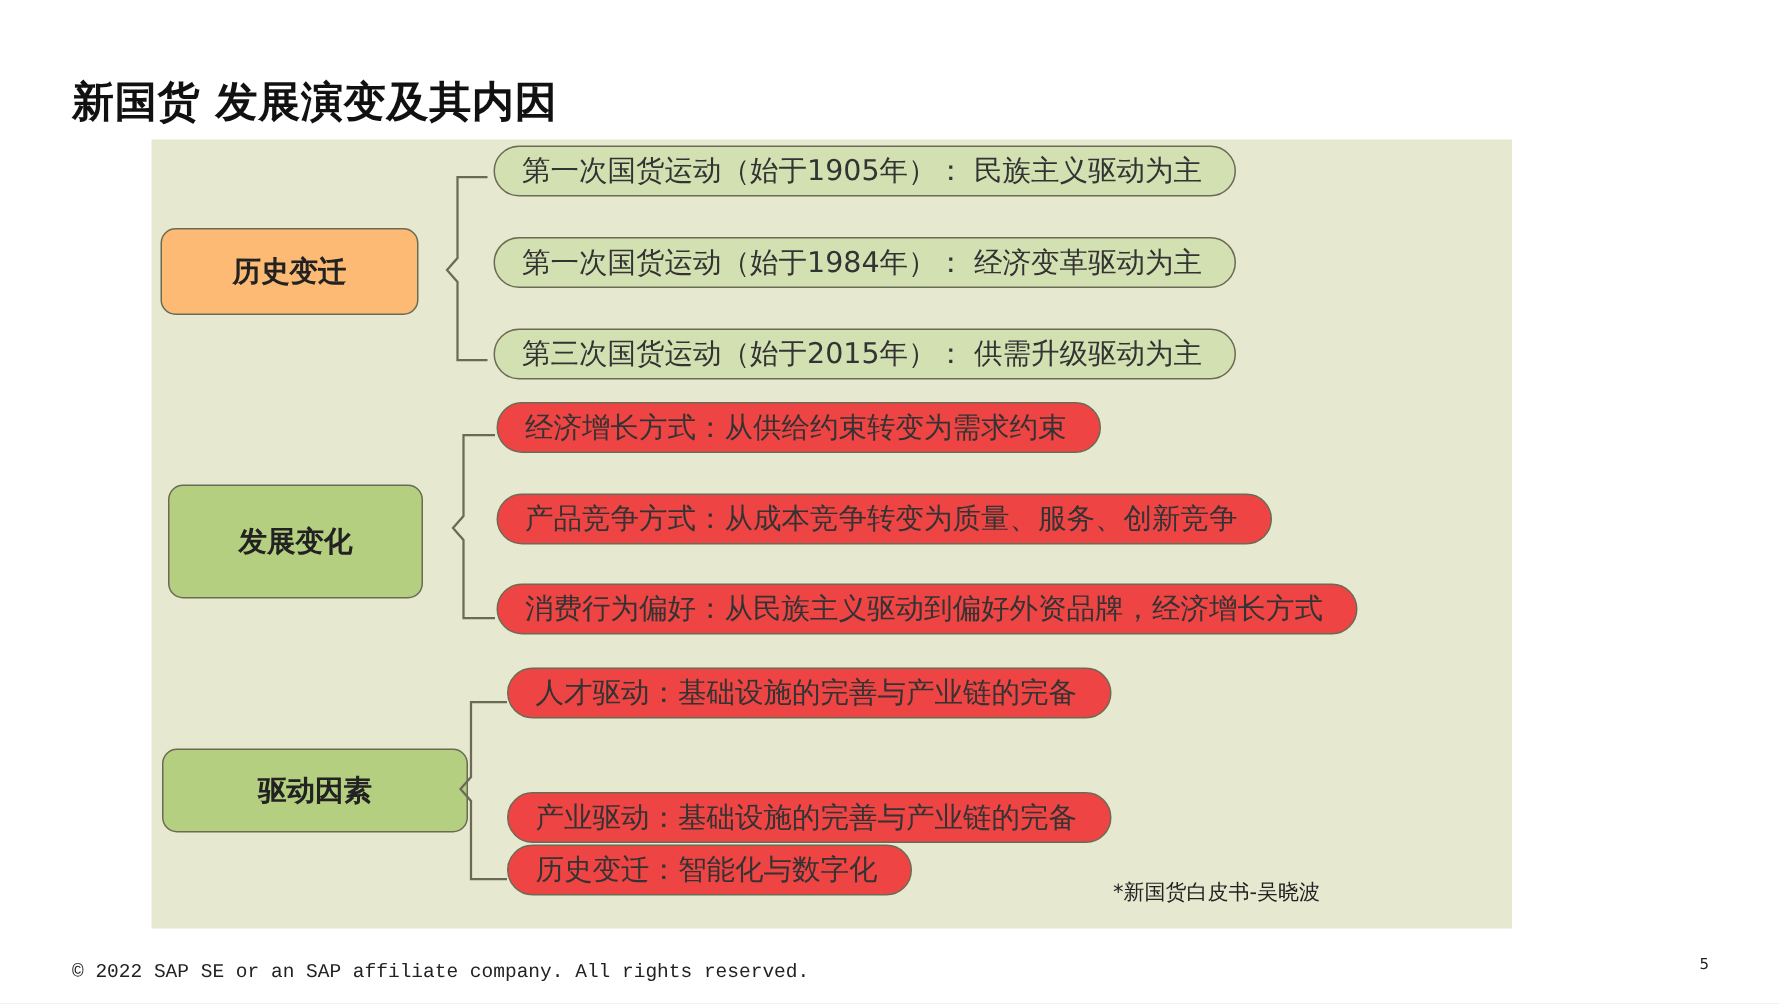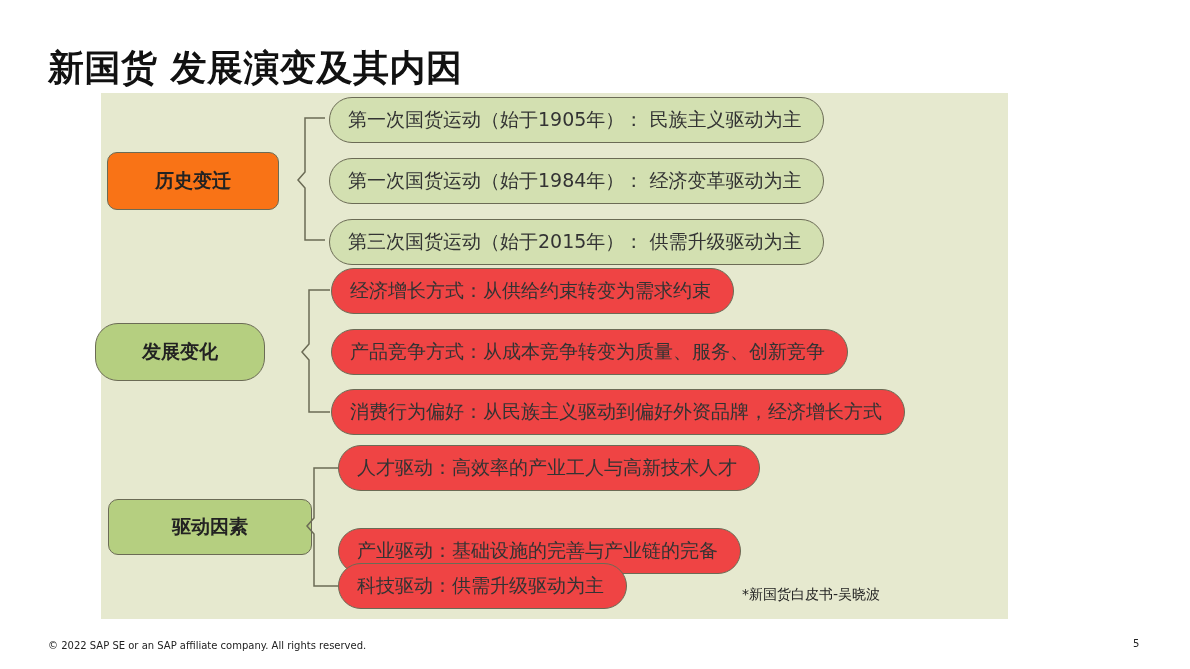--- a/index.html
+++ b/index.html
@@ -1,43 +1,43 @@
 <!DOCTYPE html>
 <html><head>
 <meta charset="utf-8">
 <style>
   html, body { margin: 0; padding: 0; }
   body {
     width: 1190px; height: 669px; background: #ffffff; position: relative; overflow: hidden;
     font-family: "DejaVu Sans", "Liberation Sans", sans-serif;
   }
   .title {
-    position: absolute; left: 48px; top: 50px; font-size: 36px; font-weight: bold; color: #111;
+    position: absolute; left: 48px; top: 50px; font-size: 28px; font-weight: bold; color: #111;
     letter-spacing: 0.5px; line-height: 36px;
   }
   .panel {
     position: absolute; left: 101px; top: 93px; width: 907px; height: 526px; background: #e6e9cf;
   }
   .cat {
     position: absolute; border: 1.5px solid #6b6b55; border-radius: 10px;
     display: flex; align-items: center; justify-content: center;
     font-size: 19px; font-weight: bold; color: #222; box-sizing: border-box;
   }
-  .cat.light { background: #f97316; }
+  .cat.light { background: #fdba74; }
   .cat.mid { background: #b5cf80; }
   .pill {
-    position: absolute; height: 46px; border: 1.5px solid #6b6b55; border-radius: 23px; box-sizing: border-box;
+    position: absolute; height: 34px; border: 1.5px solid #6b6b55; border-radius: 23px; box-sizing: border-box;
     display: flex; align-items: center; padding-left: 18px; padding-right: 22px;
     font-size: 19px; color: #333; white-space: nowrap;
   }
   .pill.light { background: #d3e0b1; }
   .pill.mid { background: #ef4444; }
   svg.brace { position: absolute; overflow: visible; }
   .source { position: absolute; left: 742px; top: 586px; font-size: 14px; color: #222; text-align: right; }
-  .footer { position: absolute; left: 48px; top: 640px; font-size: 10px; color: #222; }
+  .footer { position: absolute; left: 48px; top: 640px; font-size: 13px; color: #222; font-family: Liberation Mono, monospace; }
   .pagenum { position: absolute; left: 1133px; top: 638px; font-size: 10px; color: #222; }
 </style>
 </head>
 <body>
 
 <div class="title">新国货 发展演变及其内因</div>
 
 <div class="panel"></div>
 
 <div class="cat light" style="left:107px; top:152px; width:172px; height:58px;">
@@ -49,21 +49,21 @@
 <div class="pill light" style="left:329px; top:97px;">
   <span>第一次国货运动（始于1905年）：  民族主义驱动为主</span>
 </div>
 <div class="pill light" style="left:329px; top:158px;">
   <span>第一次国货运动（始于1984年）：  经济变革驱动为主</span>
 </div>
 <div class="pill light" style="left:329px; top:219px;text-align:center;">
   <span>第三次国货运动（始于2015年）：  供需升级驱动为主</span>
 </div>
 
-<div class="cat mid" style="left:95px; top:323px; width:170px; height:58px;border-radius:23px;">
+<div class="cat mid" style="left:112px; top:323px; width:170px; height:76px;">
   <span>发展变化</span>
 </div>
 <svg class="brace" style="left:292px; top:290px;" width="40" height="130">
   <path d="M38,0 H17 V54 L10,62 L17,70 V122 H38" fill="none" stroke="#6b6b55" stroke-width="1.5"></path>
 </svg>
 <div class="pill mid" style="left:331px; top:268px;">
   <span>经济增长方式：从供给约束转变为需求约束</span>
 </div>
 <div class="pill mid" style="left:331px; top:329px;">
   <span>产品竞争方式：从成本竞争转变为质量、服务、创新竞争</span>
@@ -72,25 +72,25 @@
   <span>消费行为偏好：从民族主义驱动到偏好外资品牌，经济增长方式</span>
 </div>
 
 <div class="cat mid" style="left:108px; top:499px; width:204px; height:56px;">
   <span>驱动因素</span>
 </div>
 <svg class="brace" style="left:298px; top:468px;" width="40" height="120">
   <path d="M40,0 H16 V50 L9,58 L16,66 V118 H40" fill="none" stroke="#6b6b55" stroke-width="1.5"></path>
 </svg>
 <div class="pill mid" style="left:338px; top:445px;">
-  <span>人才驱动：高效率的产业工人与高新技术人才</span>
+  <span>人才驱动：基础设施的完善与产业链的完备</span>
 </div>
 <div class="pill mid" style="left:338px; top:528px;">
   <span>产业驱动：基础设施的完善与产业链的完备</span>
 </div>
 <div class="pill mid" style="left:338px; top:563px;">
-  <span>科技驱动：供需升级驱动为主</span>
+  <span>历史变迁：智能化与数字化</span>
 </div>
 
 <div class="source">*新国货白皮书-吴晓波</div>
 
 <div class="footer">© 2022 SAP SE or an SAP affiliate company. All rights reserved.</div>
 <div class="pagenum">5</div>
 
 </body></html>

